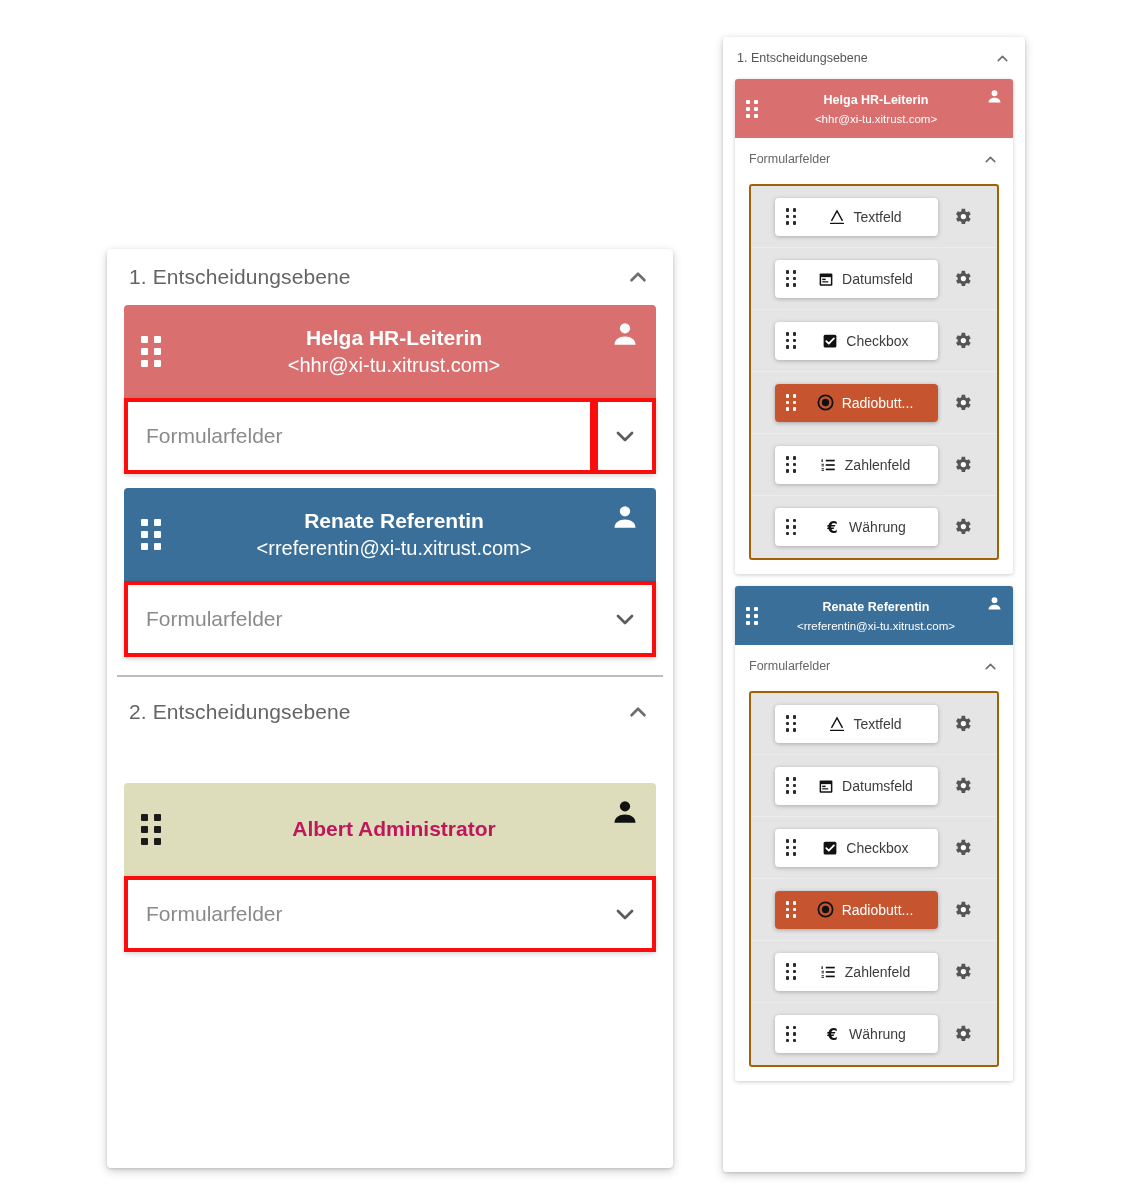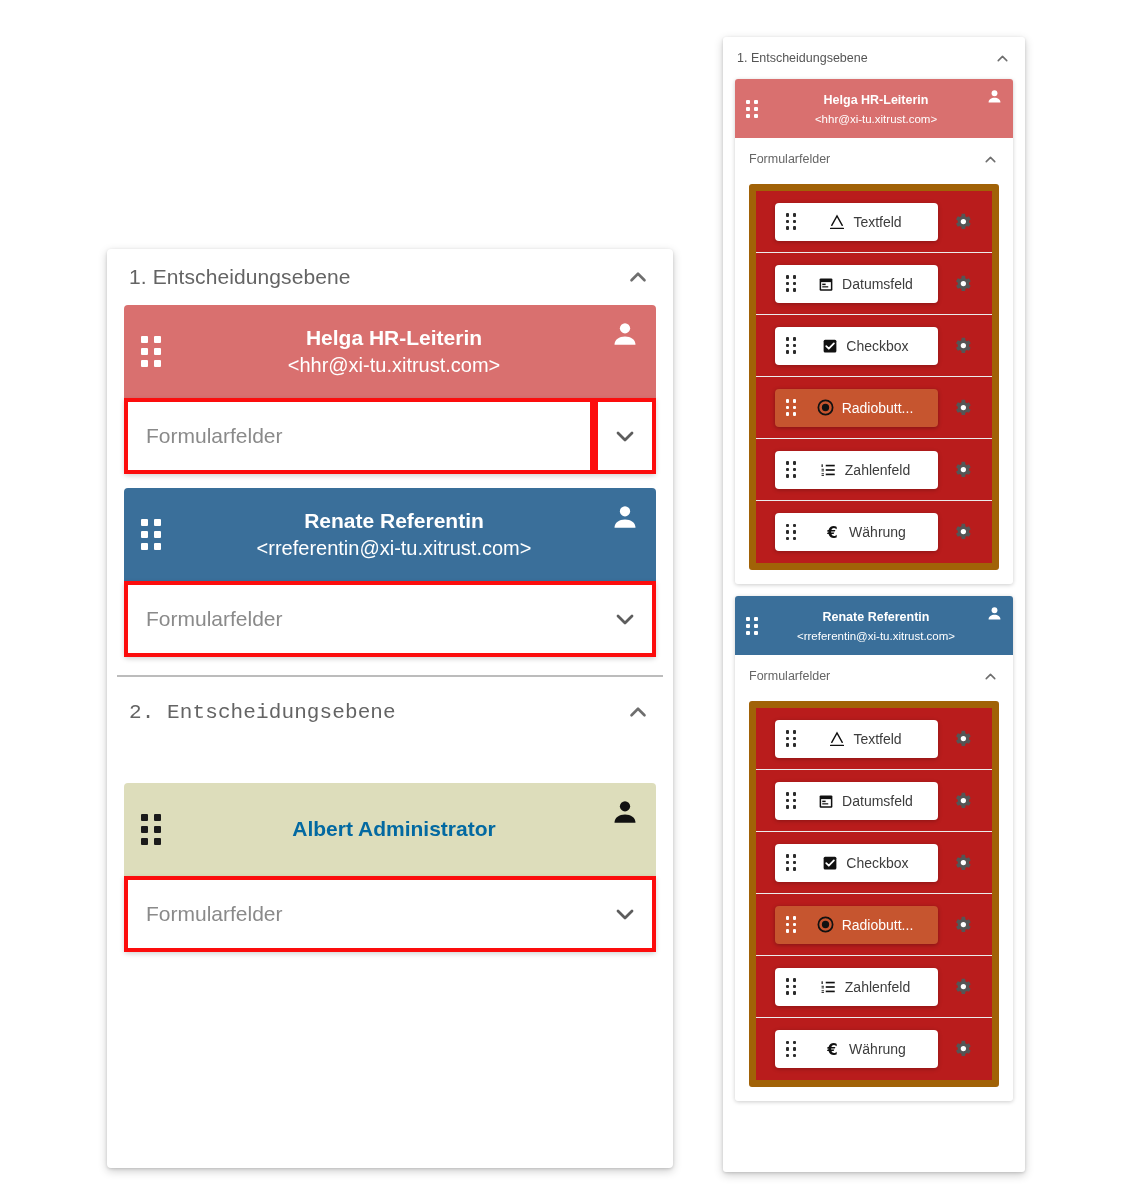--- a/index.html
+++ b/index.html
@@ -60,21 +60,21 @@
   .drag i{display:block;width:7px;height:7px;border-radius:1px;background:#ffffff;}
   .p-head.olive .drag i{background:#1b1b1b;}
 
   .p-textwrap{
     flex:1 1 auto;
     text-align:center;
     padding-right:14px;
   }
   .p-name{font-size:21px;font-weight:bold;line-height:1.25;color:#ffffff;}
   .p-mail{font-size:20px;line-height:1.3;color:#ffffff;}
-  .p-head.olive .p-name,.p-head.olive .p-mail{color:#0369a1;}
+  .p-head.olive .p-name,.p-head.olive .p-mail{color:#be185d;}
 
   .p-avatar{
     position:absolute;right:16px;top:14px;
     width:30px;height:30px;
   }
   .p-avatar svg{display:block;}
 
   
   .ff-row{
     position:relative;
@@ -155,23 +155,23 @@
   .rp-avatar{position:absolute;right:10px;top:9px;width:17px;height:17px;}
 
   .rp-ffhead{
     display:flex;align-items:center;justify-content:space-between;
     height:42px;padding:0 14px;
   }
   .rp-ffhead .rp-title{font-size:12.5px;color:#666;}
 
   .rp-fieldlist{
     margin:4px 14px 14px 14px;
-    border:7px solid #a16207;
+    border:2px solid #a16207;
     border-radius:3px;
-    background:#b91c1c;
+    background:#e5e5e5;
   }
   .rp-fieldrow{
     display:flex;align-items:center;justify-content:center;
     height:62px;
     border-bottom:1px solid #ececec;
     padding:0 6px;
     box-sizing:border-box;
   }
   .rp-fieldrow:last-child{border-bottom:none;}
   .rp-chip{
@@ -282,21 +282,21 @@
           <span class="hl-full"></span>
         </div>
       </div>
 
     </div>
   </div>
 
   <div class="divider"></div>
 
   <div>
-    <div class="lvl-header" style="height:70px;font-family:Liberation Mono, monospace;">
+    <div class="lvl-header" style="height:70px;">
       <span class="lvl-title">2. Entscheidungsebene</span>
       <span class="chev">
         <svg width="26" height="26" viewBox="0 0 24 24">
             <path d="M6 15l6-6 6 6" fill="none" stroke="#6e6e6e" stroke-width="2.4" stroke-linecap="round" stroke-linejoin="round"></path>
           </svg>
       </span>
     </div>
 
     <div class="persons" style="padding-top:36px;">
       <div class="person-block">

